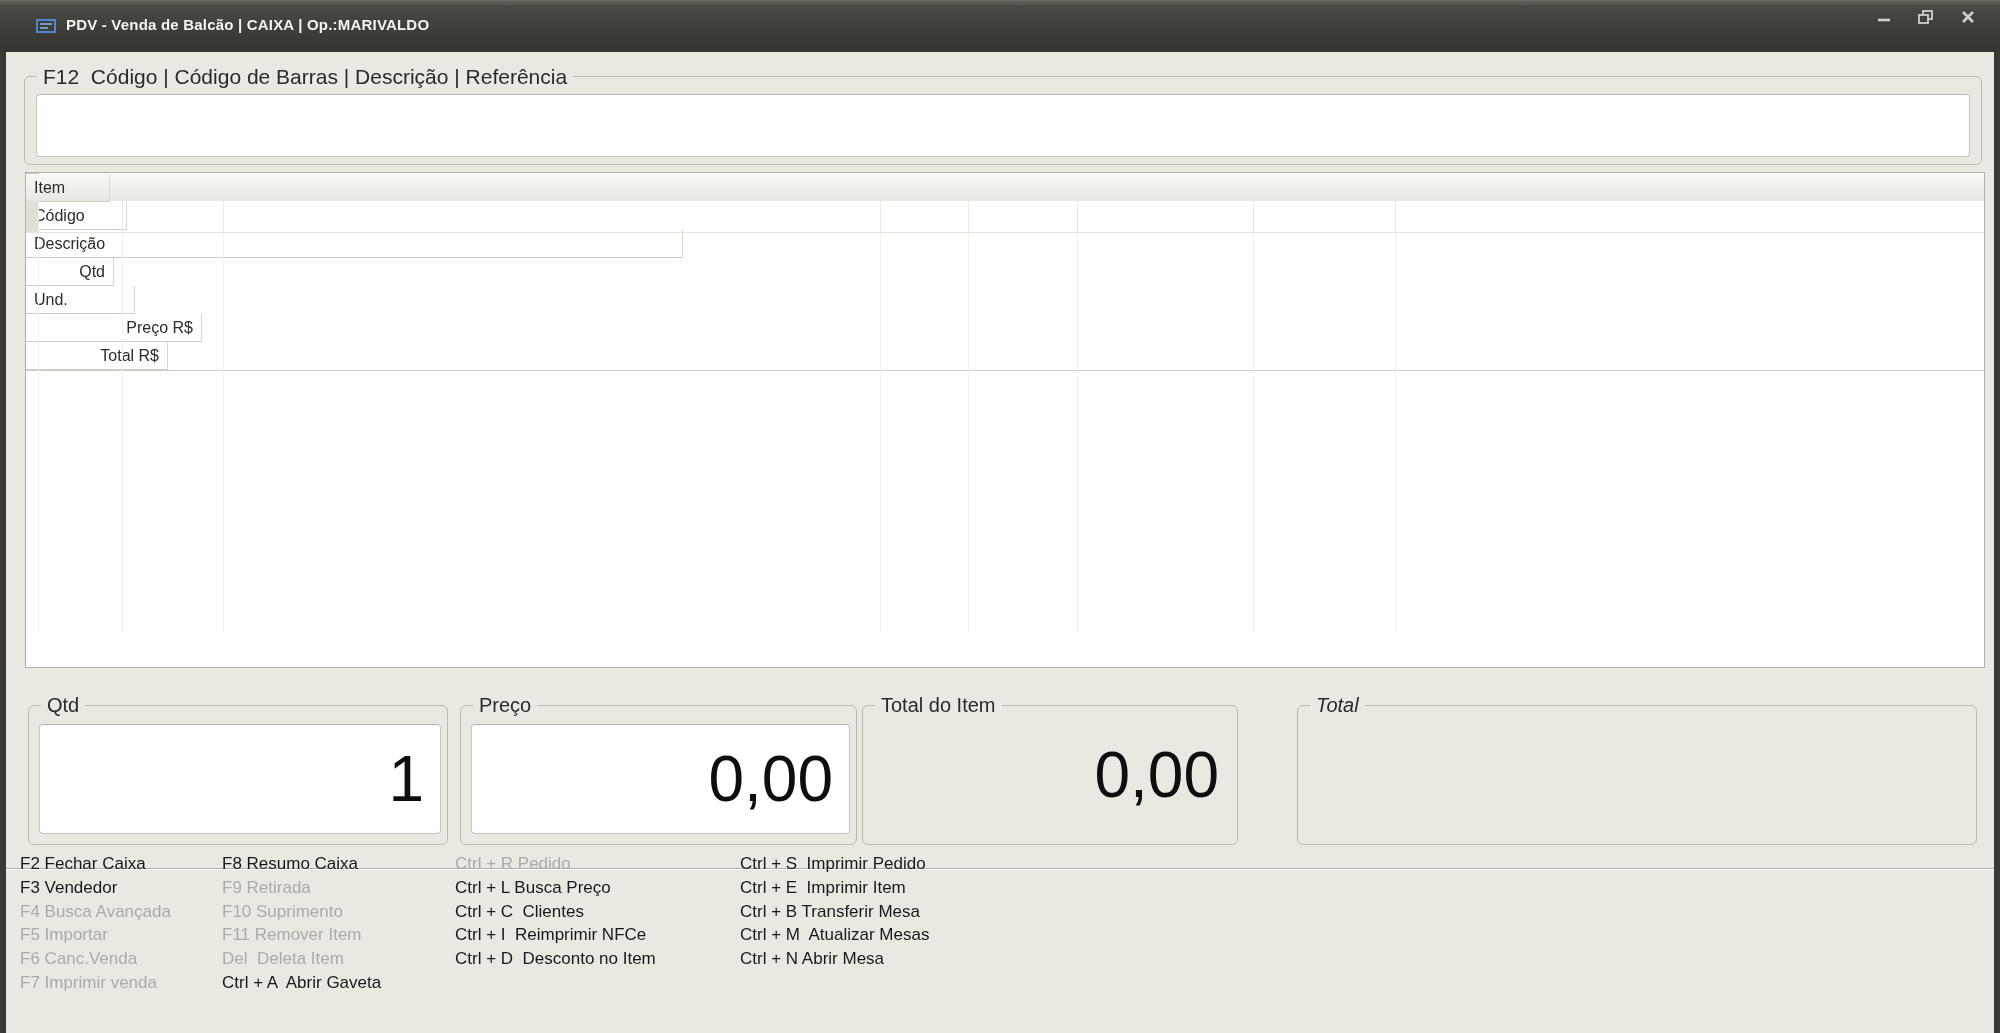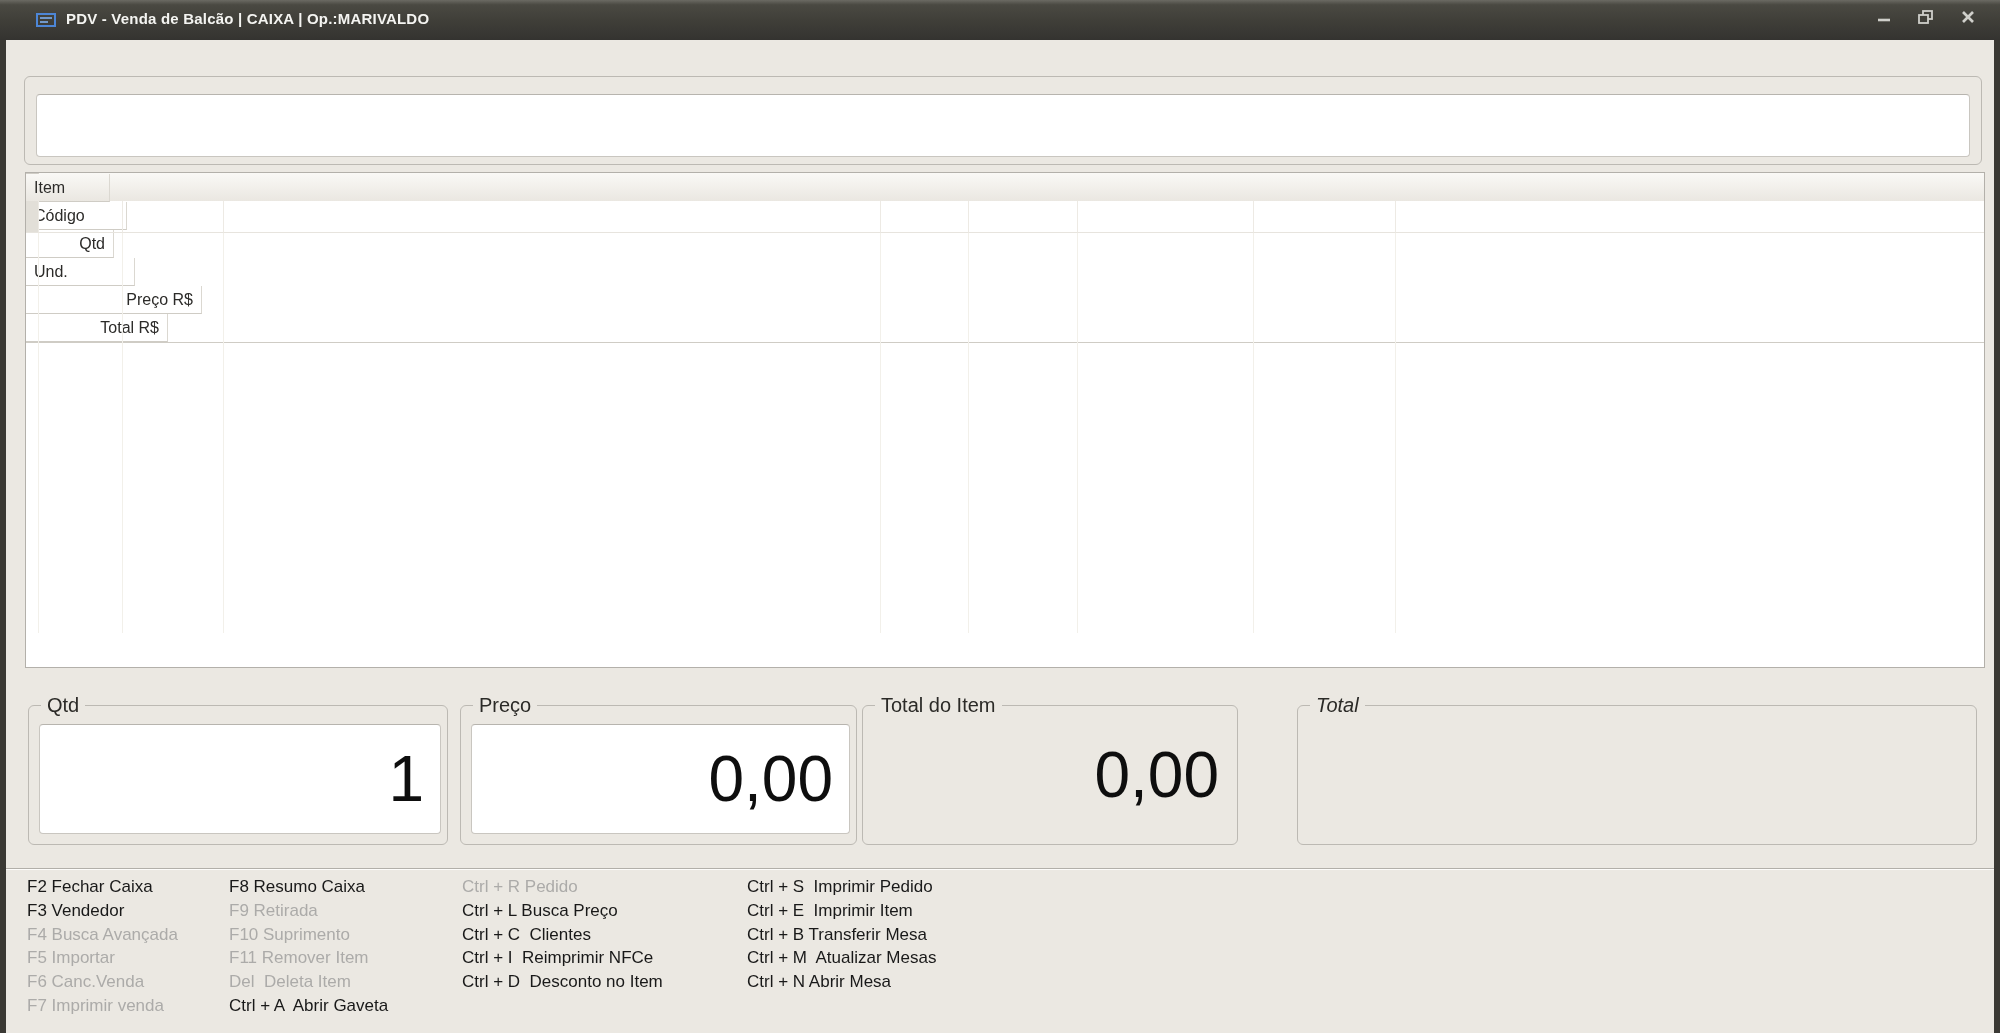--- a/index.html
+++ b/index.html
@@ -11,21 +11,21 @@
     overflow: hidden;
   }
 
   
   .frame-side { position: absolute; top: 0; bottom: 0; width: 6px; background: #3a3934; z-index: 5; }
   .frame-left { left: 0; }
   .frame-right { right: 0; }
 
   
   .titlebar {
-    position: absolute; left: 0; top: 0; width: 2000px; height: 40px;
+    position: absolute; left: 0; top: 0; width: 2000px; height: 52px;
     background: linear-gradient(to bottom, #6b6a63 0%, #4a4942 12%, #403f39 50%, #343330 100%);
     display: flex; align-items: center; z-index: 6;
   }
   .app-icon { margin-left: 36px; width: 20px; height: 16px; flex: 0 0 auto; }
   .title-text {
     margin-left: 10px; color: #f4f4f1; font-size: 15px; font-weight: bold;
     letter-spacing: 0.2px; white-space: pre; padding-bottom: 4px;
   }
   .win-controls { position: absolute; right: 20px; top: 6px; display: flex; gap: 18px; }
   .win-btn { width: 24px; height: 22px; display: flex; align-items: center; justify-content: center; cursor: default; }
@@ -97,21 +97,21 @@
     position: absolute; left: 10px; right: 18px; top: 14px; bottom: 14px;
     display: flex; align-items: center; justify-content: flex-end;
     font-size: 64px; color: #0e0e0e;
   }
 
   
   .footer-sep {
     position: absolute; left: 6px; right: 6px; top: 868px; height: 2px;
     border-top: 1px solid #b2afa9; border-bottom: 1px solid #fdfcfa;
   }
-  .sc-col { position: absolute; top: 875px; margin-left: 7px; }
+  .sc-col { position: absolute; top: 852px; }
   #sc-col-0 { left: 20px; }
   #sc-col-1 { left: 222px; }
   #sc-col-2 { left: 455px; }
   #sc-col-3 { left: 740px; }
   .sc-item {
     font-size: 17px; line-height: 23.8px; color: #191919; white-space: pre; cursor: default;
   }
   .sc-item.disabled { color: #acaba9; }
 </style>
 </head>
@@ -142,28 +142,30 @@
     <div class="win-btn">
       <svg width="16" height="16">
         <line x1="3" y1="3" x2="13" y2="13" stroke="#cfcfca" stroke-width="2.6"></line>
         <line x1="13" y1="3" x2="3" y2="13" stroke="#cfcfca" stroke-width="2.6"></line>
       </svg>
     </div>
   </div>
 </div>
 
 <div class="fieldset" id="f12-fieldset">
+  <span class="legend">F12  Código | Código de Barras | Descrição | Referência</span>
   <input class="search-input" type="text" value="" style="">
 </div>
 
 <div class="list-area">
   <div class="thead">
     <div class="cell c-sel"></div>
     <div class="cell c-item">Item</div>
     <div class="cell c-cod">Código</div>
+    <div class="cell c-desc">Descrição</div>
     <div class="cell c-qtd">Qtd</div>
     <div class="cell c-und">Und.</div>
     <div class="cell c-preco">Preço R$</div>
     <div class="cell c-total">Total R$</div>
     <div class="cell c-rest"></div>
   </div>
   <div class="trow">
     <div class="cell c-sel sel-active"></div>
     <div class="cell c-item"></div>
     <div class="cell c-cod"></div>

